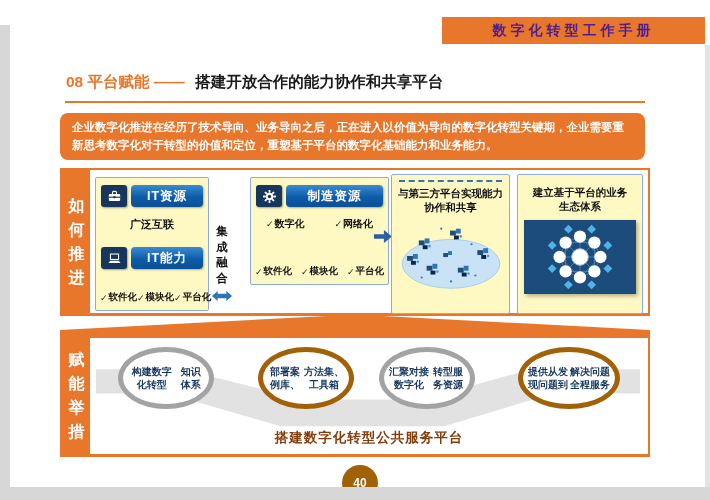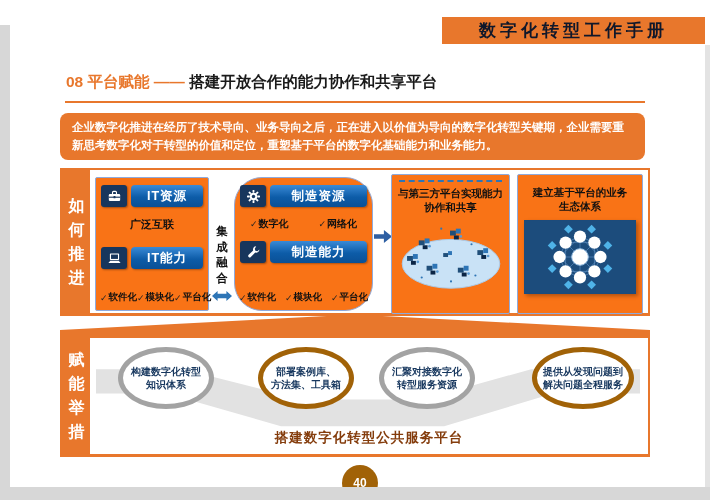--- a/index.html
+++ b/index.html
@@ -12,49 +12,49 @@
   
   .edge-left{position:absolute;left:0;top:25px;width:10px;height:475px;background:#d7d7d7;}
   .edge-bottom{position:absolute;left:0;top:487px;width:710px;height:13px;background:#d7d7d7;z-index:9;}
   .edge-right{position:absolute;right:0;top:45px;width:5px;height:442px;background:#e3e3e3;}
 
   
   .header-bar{
     position:absolute;left:442px;right:5px;top:17px;height:27px;
     background:#e8772c;display:flex;align-items:center;justify-content:center;
   }
-  .header-bar span{color:#0f172a;font-weight:bold;font-size:17px;letter-spacing:4px;}
+  .header-bar span{color:#4c1d95;font-weight:bold;font-size:14px;letter-spacing:4px;}
 
   
   .title-row{position:absolute;left:66px;top:72px;font-size:15.5px;font-weight:bold;white-space:nowrap;}
   .title-orange{color:#e8772c;text-align:right;}
-  .title-black{color:#1a1a1a;}
+  .title-black{color:#1a1a1a;margin-left:6px;}
   .title-underline{position:absolute;left:65px;top:101px;width:580px;height:2px;background:#e8772c;}
 
   
   .intro-banner{
     position:absolute;left:60px;top:113px;width:585px;height:47px;box-sizing:border-box;
     background:#e8772c;border-radius:8px;color:#fff;font-weight:bold;font-size:11.5px;
     line-height:1.6;padding:5px 10px 0 12px;
   }
 
   
   .section{position:absolute;left:60px;width:590px;box-sizing:border-box;
     border:2px solid #e8772c;border-bottom:3px solid #e8772c;background:#fff;}
   .how-section{top:168px;height:148px;}
   .measures-section{top:336px;height:121px;}
   .side-bar{position:absolute;left:0;top:0;bottom:0;width:28px;background:#e8772c;
     display:flex;align-items:center;justify-content:center;}
   .vlabel{width:15px;font-size:16px;font-weight:bold;color:#fff;line-height:1.5;
     word-break:break-all;text-align:left;}
 
   
-  .bluebox{position:absolute;background:#f97316;border:1px solid #8faadc;border-radius:2px;box-sizing:border-box;}
+  .bluebox{position:absolute;background:#fef9c3;border:1px solid #8faadc;border-radius:2px;box-sizing:border-box;}
   .box-it{left:33px;top:7px;width:114px;height:134px;}
-  .box-mfg{left:172px;top:7px;width:139px;height:134px;border-radius:28px;}
+  .box-mfg{left:188px;top:7px;width:139px;height:108px;}
   .box-3rd{left:329px;top:4px;width:119px;height:140px;}
   .box-eco{left:455px;top:4px;width:126px;height:140px;}
 
   .chip-row{display:flex;align-items:center;height:24px;margin:6px 5px 0;}
   .icon-chip{width:26px;height:22px;background:#17365d;border-radius:3px;flex:0 0 auto;
     display:flex;align-items:center;justify-content:center;box-shadow:1px 1px 2px rgba(0,0,0,.35);}
   .icon-chip svg{width:17px;height:17px;display:block;}
   .chip-banner{flex:1;margin-left:4px;height:22px;border-radius:4px;
     background:linear-gradient(180deg,#3a8ad6 0%,#0d5ca8 55%,#0a5096 100%);
     color:#fff;font-weight:bold;font-size:12.5px;letter-spacing:1px;
@@ -87,28 +87,28 @@
   .eco-wrap{margin:7px auto 0;width:112px;height:74px;box-shadow:2px 2px 4px rgba(0,0,0,.3);background:#1c4c7c;}
 
   
   .connector{position:absolute;left:60px;top:315px;width:590px;height:21px;background:#e8772c;
     clip-path:polygon(0 100%,0 72%,48.5% 0,51.5% 0,100% 72%,100% 100%);}
 
   
   .ribbon{position:absolute;left:34px;right:8px;top:16px;height:76px;background:#e2e2e2;
     clip-path:polygon(0 20%,16% 20%,38% 60%,60% 60%,80% 20%,100% 20%,100% 52%,84% 52%,64% 95%,34% 95%,13% 52%,0 52%);}
   .oval{position:absolute;width:96px;height:62px;border-radius:50%;background:#fff;
-    display:flex;flex-direction:column;align-items:center;justify-content:center;text-align:center;
+    display:flex;flex-direction:row;align-items:center;justify-content:center;text-align:center;
     font-weight:bold;font-size:10px;color:#17375e;line-height:1.35;box-sizing:border-box;padding:0 4px;}
   .oval.gray{border:5px solid #a3a3a3;}
   .oval.blue{border:5px solid #a16207;}
   .oval1{left:56px;top:9px;}
   .oval2{left:196px;top:9px;}
   .oval3{left:317px;top:9px;}
-  .oval4{left:470px;top:9px;width:102px;}
+  .oval4{left:456px;top:9px;width:102px;}
   .measures-caption{position:absolute;left:28px;right:0;bottom:7px;text-align:center;
     font-size:13.5px;font-weight:bold;color:#843c0c;letter-spacing:1px;}
 
   
   .page-num{position:absolute;left:342px;top:465px;width:36px;height:36px;border-radius:50%;
     background:#a16207;color:#fff;font-size:12px;font-weight:bold;
     display:flex;align-items:flex-start;justify-content:center;padding-top:11px;box-sizing:border-box;z-index:5;}
 </style>
 </head>
 <body>
@@ -200,28 +200,20 @@
     </div>
     <div class="rchecks">
       <span class="check-item">
           <span class="check">✓</span>
           <span>数字化</span>
         </span>
       <span class="check-item">
           <span class="check">✓</span>
           <span>网络化</span>
         </span>
-    </div>
-    <div class="chip-row mt9">
-      <span class="icon-chip">
-        <svg viewBox="0 0 24 24">
-          <path fill="#fff" d="M15.8 3.2a4.5 4.5 0 0 0-4.3 5.8l-6.3 6.3a2.1 2.1 0 1 0 3 3l6.3-6.3a4.5 4.5 0 0 0 5.8-4.3l-2.7 2.7-3-0.8-0.8-3z"></path>
-        </svg>
-      </span>
-      <span class="chip-banner">制造能力</span>
     </div>
     <div class="checks">
       <span class="check-item">
           <span class="check">✓</span>
           <span>软件化</span>
         </span>
       <span class="check-item">
           <span class="check">✓</span>
           <span>模块化</span>
         </span>

